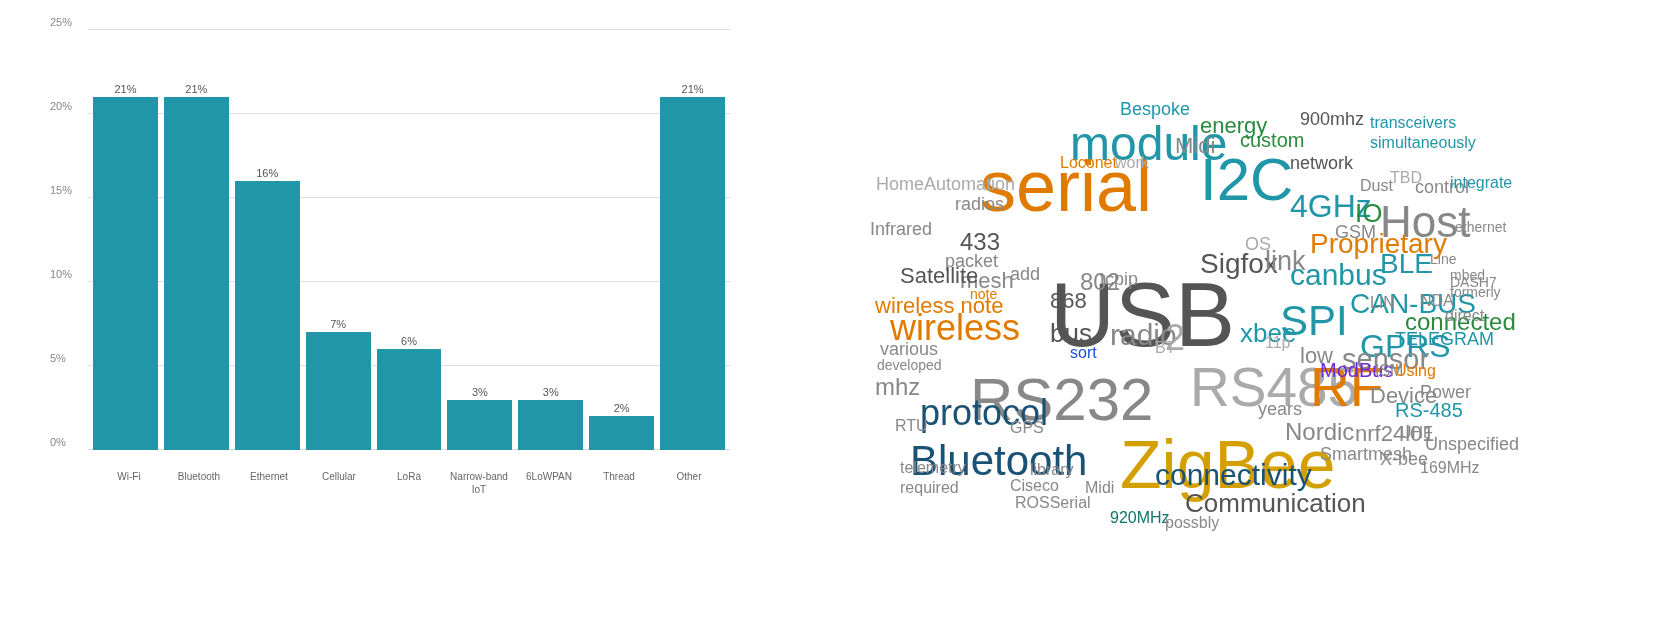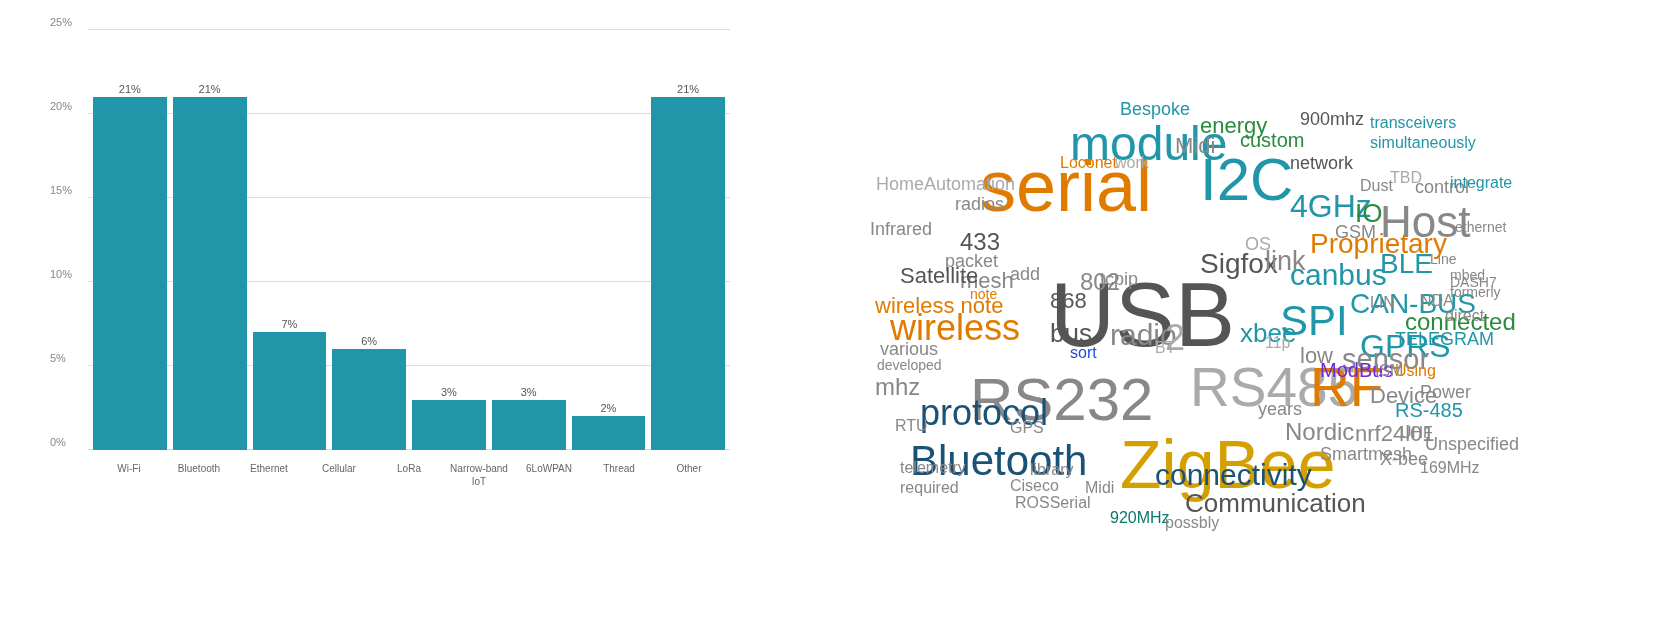--- a/index.html
+++ b/index.html
@@ -61,21 +61,21 @@
       position: absolute;
       left: -38px;
       font-size: 11px;
       color: #888;
       transform: translateY(-50%);
     }
     .x-labels {
       display: flex;
       gap: 8px;
       padding: 0 10px;
-      margin-top: 12px;
+      margin-top: 20px;
       margin-left: 40px;
     }
 
     
     .right-panel {
       flex: 1;
       position: relative;
       overflow: hidden;
     }
     .word-cloud {
@@ -118,20 +118,24 @@
             <span class="gridline-label" style="position: absolute; left: -38px; top: -8px; font-size: 11px; color: rgb(136, 136, 136);">25%</span>
           </div>
           <div style="position: absolute; bottom: 0px; left: 0px; right: 0px; display: flex; align-items: flex-end; height: 420px; gap: 6px; padding: 0px 5px;">
             <div style="display: flex; flex-direction: column; align-items: center; flex: 1 1 0%; position: relative; height: 100%; justify-content: flex-end;">
               <div style="font-size: 11px; color: rgb(85, 85, 85); margin-bottom: 2px;">21%</div>
               <div style="width: 100%; background: rgb(33, 150, 168); height: 352.8px;"></div>
             </div>
             <div style="display: flex; flex-direction: column; align-items: center; flex: 1 1 0%; position: relative; height: 100%; justify-content: flex-end;">
               <div style="font-size: 11px; color: rgb(85, 85, 85); margin-bottom: 2px;">21%</div>
               <div style="width: 100%; background: rgb(33, 150, 168); height: 352.8px;"></div>
+            </div>
+            <div style="display: flex; flex-direction: column; align-items: center; flex: 1 1 0%; position: relative; height: 100%; justify-content: flex-end;">
+              <div style="font-size: 11px; color: rgb(85, 85, 85); margin-bottom: 2px;">16%</div>
+              <div style="width: 100%; background: rgb(33, 150, 168); height: 268.8px;"></div>
             </div>
             <div style="display: flex; flex-direction: column; align-items: center; flex: 1 1 0%; position: relative; height: 100%; justify-content: flex-end;">
               <div style="font-size: 11px; color: rgb(85, 85, 85); margin-bottom: 2px;">7%</div>
               <div style="width: 100%; background: rgb(33, 150, 168); height: 117.6px;"></div>
             </div>
             <div style="display: flex; flex-direction: column; align-items: center; flex: 1 1 0%; position: relative; height: 100%; justify-content: flex-end;">
               <div style="font-size: 11px; color: rgb(85, 85, 85); margin-bottom: 2px;">6%</div>
               <div style="width: 100%; background: rgb(33, 150, 168); height: 100.8px;"></div>
             </div>
             <div style="display: flex; flex-direction: column; align-items: center; flex: 1 1 0%; position: relative; height: 100%; justify-content: flex-end;">

